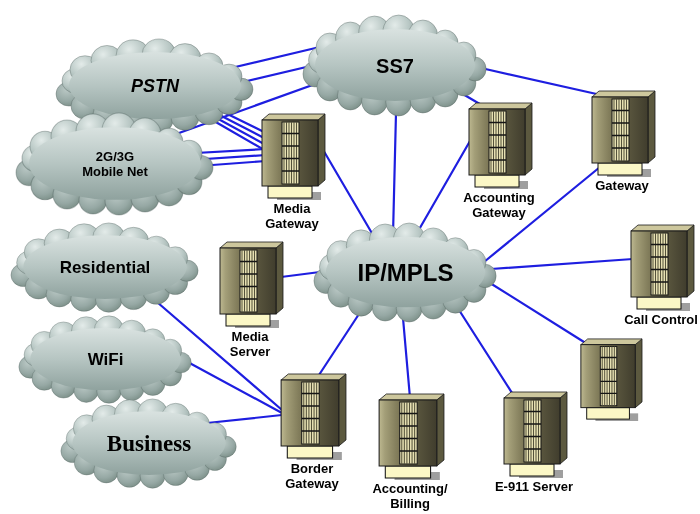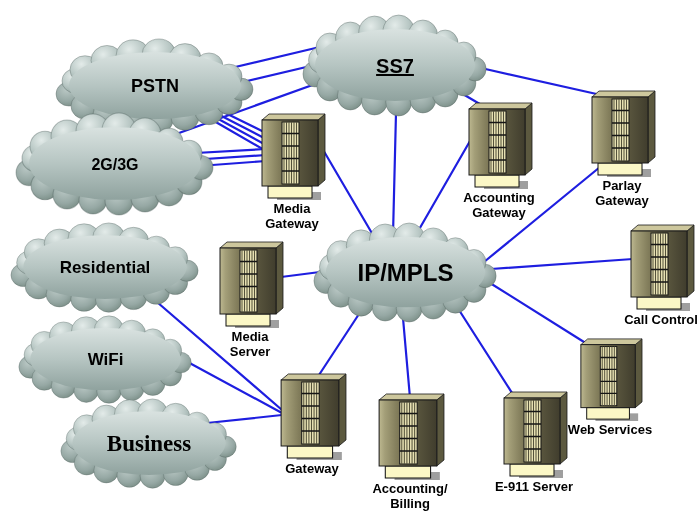--- a/index.html
+++ b/index.html
@@ -94,21 +94,21 @@
         <circle cx="30" cy="34" r="15" fill="url(#cloudBump)"></circle>
         <circle cx="52" cy="24" r="16" fill="url(#cloudBump)"></circle>
         <circle cx="78" cy="19" r="17" fill="url(#cloudBump)"></circle>
         <circle cx="104" cy="18" r="17" fill="url(#cloudBump)"></circle>
         <circle cx="130" cy="22" r="16" fill="url(#cloudBump)"></circle>
         <circle cx="154" cy="30" r="14" fill="url(#cloudBump)"></circle>
         <circle cx="174" cy="41" r="13" fill="url(#cloudBump)"></circle>
       </g>
       <ellipse cx="100" cy="51" rx="86" ry="36" fill="url(#cloudBody)"></ellipse>
     </svg>
-    <div class="cloud-label" style="font-size: 18px;">
+    <div class="cloud-label" style="font-size: 18px; font-style: italic;">
         <div>PSTN</div>
       </div>
   </div>
 
   <div class="node" style="left: 15px; top: 112px; width: 200px; height: 105px;">
     <svg viewBox="0 0 200 104" preserveAspectRatio="none" xmlns="http://www.w3.org/2000/svg">
       <g stroke="rgba(70,85,82,0.35)" stroke-width="1">
         <circle cx="14" cy="60" r="13" fill="url(#cloudBumpDark)"></circle>
         <circle cx="30" cy="73" r="14" fill="url(#cloudBumpDark)"></circle>
         <circle cx="52" cy="82" r="14" fill="url(#cloudBumpDark)"></circle>
@@ -122,22 +122,23 @@
         <circle cx="30" cy="34" r="15" fill="url(#cloudBump)"></circle>
         <circle cx="52" cy="24" r="16" fill="url(#cloudBump)"></circle>
         <circle cx="78" cy="19" r="17" fill="url(#cloudBump)"></circle>
         <circle cx="104" cy="18" r="17" fill="url(#cloudBump)"></circle>
         <circle cx="130" cy="22" r="16" fill="url(#cloudBump)"></circle>
         <circle cx="154" cy="30" r="14" fill="url(#cloudBump)"></circle>
         <circle cx="174" cy="41" r="13" fill="url(#cloudBump)"></circle>
       </g>
       <ellipse cx="100" cy="51" rx="86" ry="36" fill="url(#cloudBody)"></ellipse>
     </svg>
-    <div class="cloud-label" style="font-size: 16px;">
+    <div class="cloud-label" style="font-size: 13px;">
         <div>2G/3G</div>
+        <div>Mobile Net</div>
       </div>
   </div>
 
   <div class="node" style="left: 18px; top: 315px; width: 175px; height: 90px;">
     <svg viewBox="0 0 200 104" preserveAspectRatio="none" xmlns="http://www.w3.org/2000/svg">
       <g stroke="rgba(70,85,82,0.35)" stroke-width="1">
         <circle cx="14" cy="60" r="13" fill="url(#cloudBumpDark)"></circle>
         <circle cx="30" cy="73" r="14" fill="url(#cloudBumpDark)"></circle>
         <circle cx="52" cy="82" r="14" fill="url(#cloudBumpDark)"></circle>
         <circle cx="78" cy="87" r="14" fill="url(#cloudBumpDark)"></circle>
@@ -234,21 +235,21 @@
         <circle cx="30" cy="34" r="15" fill="url(#cloudBump)"></circle>
         <circle cx="52" cy="24" r="16" fill="url(#cloudBump)"></circle>
         <circle cx="78" cy="19" r="17" fill="url(#cloudBump)"></circle>
         <circle cx="104" cy="18" r="17" fill="url(#cloudBump)"></circle>
         <circle cx="130" cy="22" r="16" fill="url(#cloudBump)"></circle>
         <circle cx="154" cy="30" r="14" fill="url(#cloudBump)"></circle>
         <circle cx="174" cy="41" r="13" fill="url(#cloudBump)"></circle>
       </g>
       <ellipse cx="100" cy="51" rx="86" ry="36" fill="url(#cloudBody)"></ellipse>
     </svg>
-    <div class="cloud-label" style="font-size: 20px; text-decoration: underline;">
+    <div class="cloud-label" style="font-size: 20px;">
         <div>SS7</div>
       </div>
   </div>
 
   <div class="node" style="left: 313px; top: 222px; width: 185px; height: 102px;">
     <svg viewBox="0 0 200 104" preserveAspectRatio="none" xmlns="http://www.w3.org/2000/svg">
       <g stroke="rgba(70,85,82,0.35)" stroke-width="1">
         <circle cx="14" cy="60" r="13" fill="url(#cloudBumpDark)"></circle>
         <circle cx="30" cy="73" r="14" fill="url(#cloudBumpDark)"></circle>
         <circle cx="52" cy="82" r="14" fill="url(#cloudBumpDark)"></circle>
@@ -313,21 +314,20 @@
       <rect x="19" y="80" width="44" height="8" fill="#9f9f9f"></rect>
       <rect x="10" y="74" width="44" height="12" fill="#fbf7c6" stroke="#111111" stroke-width="1"></rect>
       <polygon points="60,8 67,2 67,68 60,74" fill="#5c593f" stroke="#1a1a1a" stroke-width="0.8"></polygon>
       <polygon points="4,8 11,2 67,2 60,8" fill="#cdc79d" stroke="#1a1a1a" stroke-width="0.8"></polygon>
       <rect x="4" y="8" width="56" height="66" fill="url(#srvFace)" stroke="#1a1a1a" stroke-width="1"></rect>
       <rect x="24" y="10" width="17" height="62" fill="#e6e0b2" stroke="#151515" stroke-width="1"></rect>
       <path d="M26,10 V72 M28.5,10 V72 M31,10 V72 M33.5,10 V72 M36,10 V72 M38.5,10 V72" stroke="#55523b" stroke-width="1" fill="none"></path>
       <path d="M24,21.5 H41 M24,34 H41 M24,46.5 H41 M24,59 H41" stroke="#151515" stroke-width="1.4" fill="none"></path>
     </svg>
     <div class="server-label">
-        <div>Parlay</div>
         <div>Gateway</div>
       </div>
   </div>
 
   <div class="node" style="left: 216px; top: 240px; width: 68px; height: 88px;">
     <svg viewBox="0 0 68 88" preserveAspectRatio="none" xmlns="http://www.w3.org/2000/svg">
       <rect x="19" y="80" width="44" height="8" fill="#9f9f9f"></rect>
       <rect x="10" y="74" width="44" height="12" fill="#fbf7c6" stroke="#111111" stroke-width="1"></rect>
       <polygon points="60,8 67,2 67,68 60,74" fill="#5c593f" stroke="#1a1a1a" stroke-width="0.8"></polygon>
       <polygon points="4,8 11,2 67,2 60,8" fill="#cdc79d" stroke="#1a1a1a" stroke-width="0.8"></polygon>
@@ -363,20 +363,21 @@
       <rect x="19" y="80" width="44" height="8" fill="#9f9f9f"></rect>
       <rect x="10" y="74" width="44" height="12" fill="#fbf7c6" stroke="#111111" stroke-width="1"></rect>
       <polygon points="60,8 67,2 67,68 60,74" fill="#5c593f" stroke="#1a1a1a" stroke-width="0.8"></polygon>
       <polygon points="4,8 11,2 67,2 60,8" fill="#cdc79d" stroke="#1a1a1a" stroke-width="0.8"></polygon>
       <rect x="4" y="8" width="56" height="66" fill="url(#srvFace)" stroke="#1a1a1a" stroke-width="1"></rect>
       <rect x="24" y="10" width="17" height="62" fill="#e6e0b2" stroke="#151515" stroke-width="1"></rect>
       <path d="M26,10 V72 M28.5,10 V72 M31,10 V72 M33.5,10 V72 M36,10 V72 M38.5,10 V72" stroke="#55523b" stroke-width="1" fill="none"></path>
       <path d="M24,21.5 H41 M24,34 H41 M24,46.5 H41 M24,59 H41" stroke="#151515" stroke-width="1.4" fill="none"></path>
     </svg>
     <div class="server-label">
+        <div>Border</div>
         <div>Gateway</div>
       </div>
   </div>
 
   <div class="node" style="left: 375px; top: 392px; width: 70px; height: 88px;">
     <svg viewBox="0 0 68 88" preserveAspectRatio="none" xmlns="http://www.w3.org/2000/svg">
       <rect x="19" y="80" width="44" height="8" fill="#9f9f9f"></rect>
       <rect x="10" y="74" width="44" height="12" fill="#fbf7c6" stroke="#111111" stroke-width="1"></rect>
       <polygon points="60,8 67,2 67,68 60,74" fill="#5c593f" stroke="#1a1a1a" stroke-width="0.8"></polygon>
       <polygon points="4,8 11,2 67,2 60,8" fill="#cdc79d" stroke="#1a1a1a" stroke-width="0.8"></polygon>
@@ -411,17 +412,14 @@
     <svg viewBox="0 0 68 88" preserveAspectRatio="none" xmlns="http://www.w3.org/2000/svg">
       <rect x="19" y="80" width="44" height="8" fill="#9f9f9f"></rect>
       <rect x="10" y="74" width="44" height="12" fill="#fbf7c6" stroke="#111111" stroke-width="1"></rect>
       <polygon points="60,8 67,2 67,68 60,74" fill="#5c593f" stroke="#1a1a1a" stroke-width="0.8"></polygon>
       <polygon points="4,8 11,2 67,2 60,8" fill="#cdc79d" stroke="#1a1a1a" stroke-width="0.8"></polygon>
       <rect x="4" y="8" width="56" height="66" fill="url(#srvFace)" stroke="#1a1a1a" stroke-width="1"></rect>
       <rect x="24" y="10" width="17" height="62" fill="#e6e0b2" stroke="#151515" stroke-width="1"></rect>
       <path d="M26,10 V72 M28.5,10 V72 M31,10 V72 M33.5,10 V72 M36,10 V72 M38.5,10 V72" stroke="#55523b" stroke-width="1" fill="none"></path>
       <path d="M24,21.5 H41 M24,34 H41 M24,46.5 H41 M24,59 H41" stroke="#151515" stroke-width="1.4" fill="none"></path>
     </svg>
-    <div class="server-label">
-        <div>Web Services</div>
-      </div>
   </div>
 </div>
 
 </body></html>

